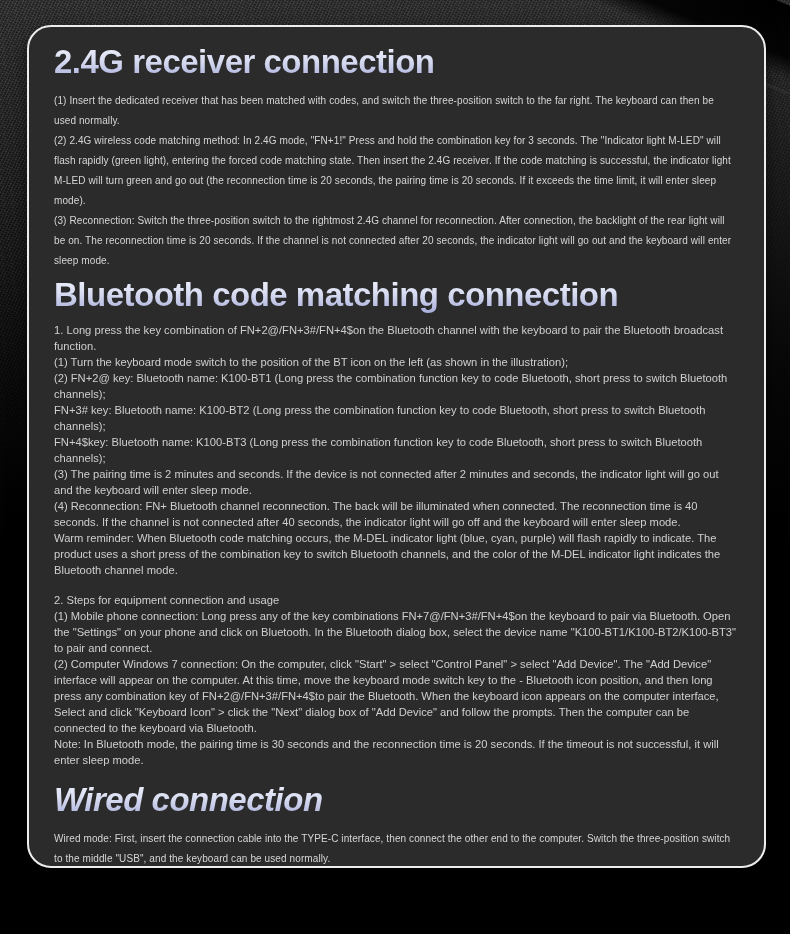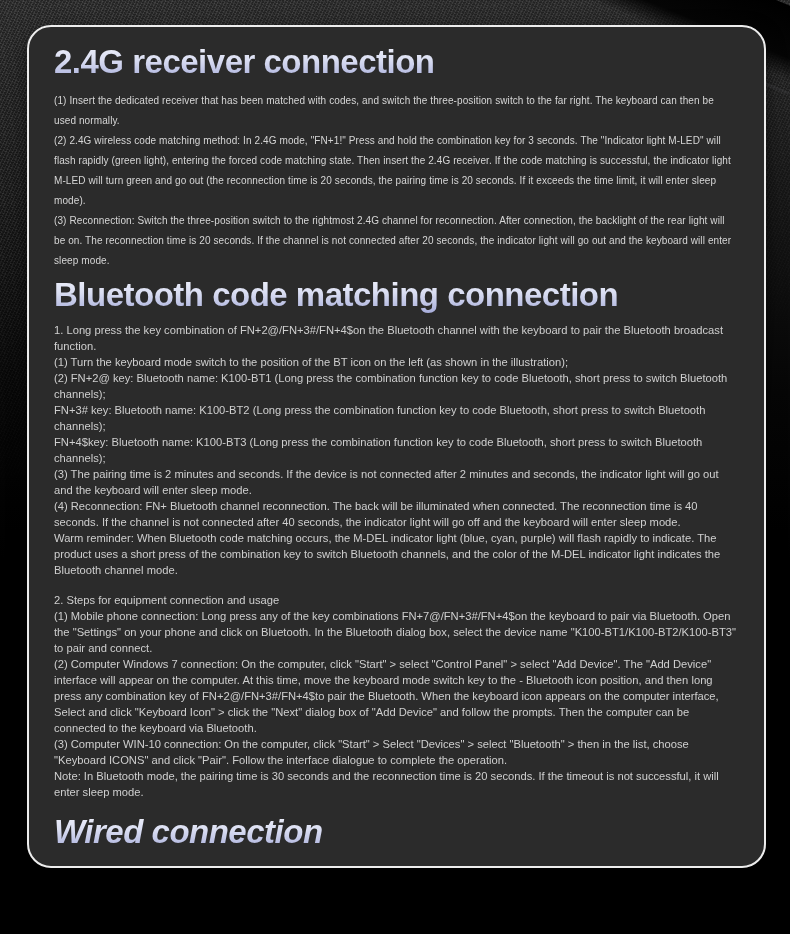--- a/index.html
+++ b/index.html
@@ -106,21 +106,20 @@
         <p>(2) FN+2@ key: Bluetooth name: K100-BT1  (Long press the combination function key to code Bluetooth, short press to switch Bluetooth channels);</p>
         <p>FN+3# key: Bluetooth name: K100-BT2 (Long press the combination function key to code Bluetooth, short press to switch Bluetooth channels);</p>
         <p>FN+4$key: Bluetooth name: K100-BT3 (Long press the combination function key to code Bluetooth, short press to switch Bluetooth channels);</p>
         <p>(3) The pairing time is 2 minutes and seconds. If the device is not connected after 2 minutes and seconds, the indicator light will go out and the keyboard will enter sleep mode.</p>
         <p>(4) Reconnection: FN+ Bluetooth channel reconnection. The back will be illuminated when connected. The reconnection time is 40 seconds. If the channel is not connected after 40 seconds, the indicator light will go off and the keyboard will enter sleep mode.</p>
         <p>Warm reminder: When Bluetooth code matching occurs, the M-DEL indicator light (blue, cyan, purple) will flash rapidly to indicate. The product uses a short press of the combination key to switch Bluetooth channels, and the color of the M-DEL indicator light indicates the Bluetooth channel mode.</p>
         <div class="group-gap"></div>
         <p>2. Steps for equipment connection and usage</p>
         <p>(1) Mobile phone connection: Long press any of the key combinations FN+7@/FN+3#/FN+4$on the keyboard to pair via Bluetooth. Open the "Settings" on your phone and click on Bluetooth. In the Bluetooth dialog box, select the device name "K100-BT1/K100-BT2/K100-BT3" to pair and connect.</p>
         <p>(2) Computer Windows 7 connection: On the computer, click "Start" &gt; select "Control Panel" &gt; select "Add Device". The "Add Device" interface will appear on the computer. At this time, move the keyboard mode switch key to the - Bluetooth icon position, and then long press any combination key of FN+2@/FN+3#/FN+4$to pair the Bluetooth. When the keyboard icon appears on the computer interface, Select and click "Keyboard Icon" &gt; click the "Next" dialog box of "Add Device" and follow the prompts. Then the computer can be connected to the keyboard via Bluetooth.</p>
-        <p>(3) Computer WIN-10 connection: On the computer, click "Start" &gt; Select "Devices" &gt; select "Bluetooth" &gt; then in the list, choose "Keyboard ICONS" and click "Pair". Follow the interface dialogue to complete the operation.</p>
         <p>Note: In Bluetooth mode, the pairing time is 30 seconds and the reconnection time is 20 seconds. If the timeout is not successful, it will enter sleep mode.</p>
       </div>
     </section>
 
     <section class="sec-wired">
       <h1 class="heading">Wired connection</h1>
       <div class="body body-lg">
         <p>Wired mode: First, insert the connection cable into the TYPE-C interface, then connect the other end to the computer. Switch the three-position switch to the middle "USB", and the keyboard can be used normally.</p>
 
       </div>

